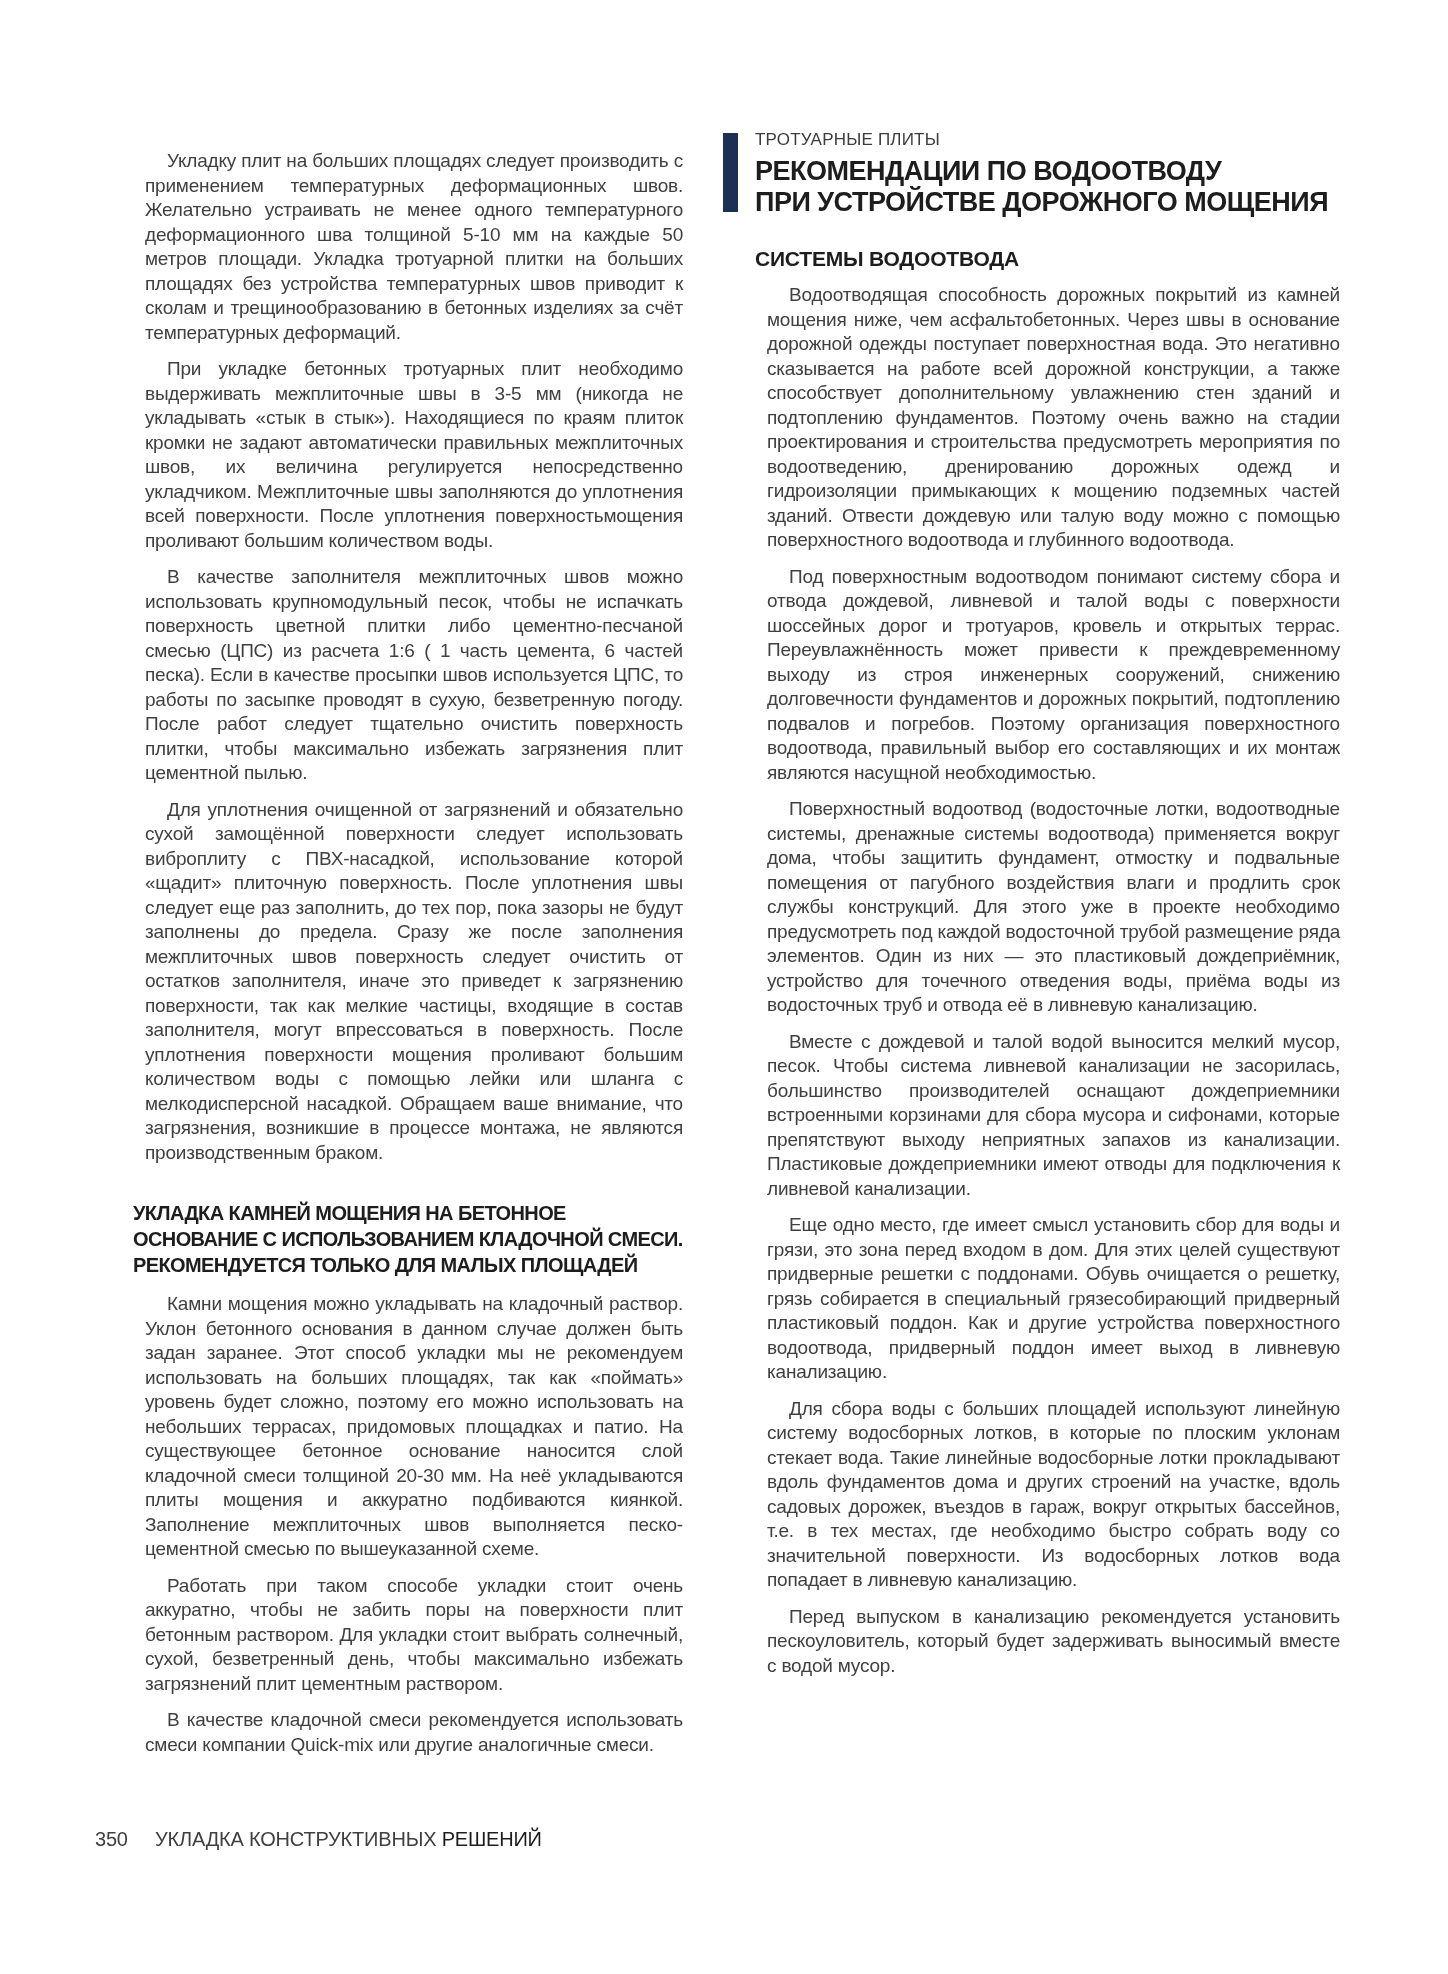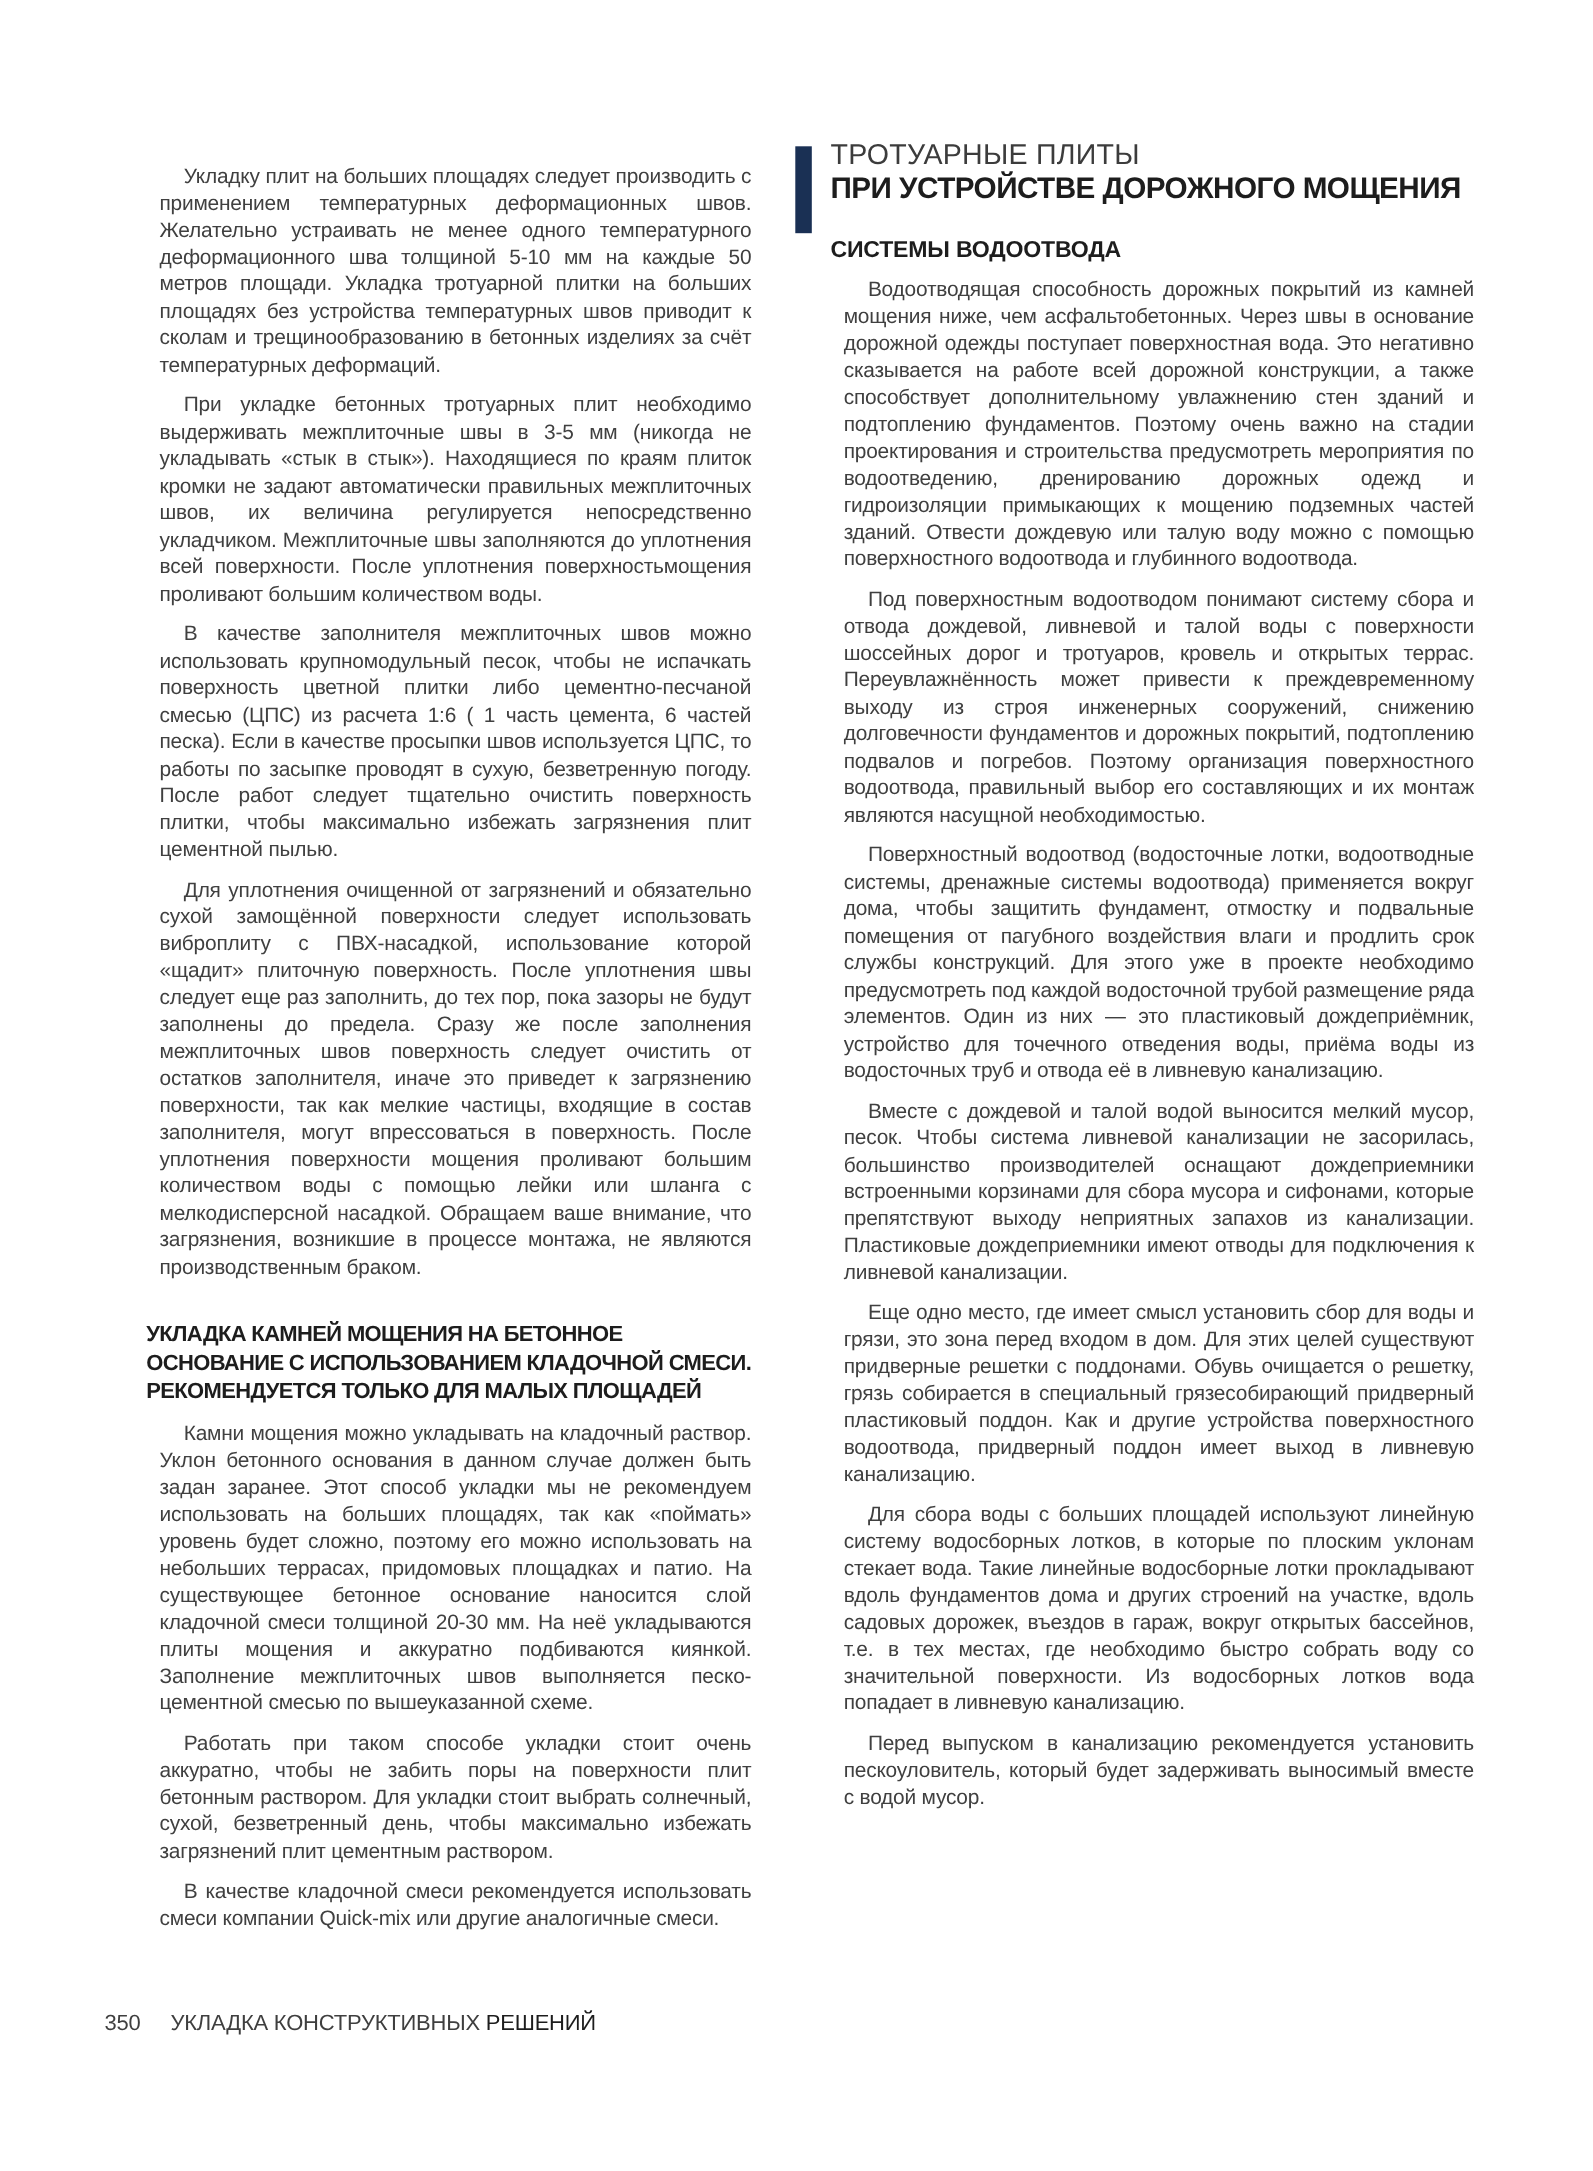--- a/index.html
+++ b/index.html
@@ -18,21 +18,21 @@
     margin:12px;
     font-size:19px;
     line-height:24.5px;
     color:#404040;
     text-align:justify;
     text-indent:22px;
     letter-spacing:-0.2px;
   }
 
   .kicker {
-    font-size:26px;
+    font-size:17px;
     line-height:26px;
     color:#3c3c3c;
     letter-spacing:0.2px;
   }
   h1.title {
     margin:3px 0 0 0;
     font-size:27px;
     line-height:31px;
     font-weight:bold;
     color:#1d1d1d;
@@ -96,20 +96,21 @@
 
     <p class="body">Камни мощения можно укладывать на кладочный раствор. Уклон бетонного основания в данном случае должен быть задан заранее. Этот способ укладки мы не рекомендуем использовать на больших площадях, так как «поймать» уровень будет сложно, поэтому его можно использовать на небольших террасах, придомовых площадках и патио. На существующее бетонное основание наносится слой кладочной смеси толщиной 20-30 мм. На неё укладываются плиты мощения и аккуратно подбиваются киянкой. Заполнение межплиточных швов выполняется песко-цементной смесью по вышеуказанной схеме.</p>
     <p class="body">Работать при таком способе укладки стоит очень аккуратно, чтобы не забить поры на поверхности плит бетонным раствором. Для укладки стоит выбрать солнечный, сухой, безветренный день, чтобы максимально избежать загрязнений плит цементным раствором.</p>
     <p class="body">В качестве кладочной смеси рекомендуется использовать смеси компании Quick-mix или другие аналогичные смеси.</p>
   </section>
 
   <section class="col col-right">
     <div class="kicker">ТРОТУАРНЫЕ ПЛИТЫ</div>
 
     <h1 class="title">
+      <span class="line">РЕКОМЕНДАЦИИ ПО ВОДООТВОДУ</span>
       <span class="line">ПРИ УСТРОЙСТВЕ ДОРОЖНОГО МОЩЕНИЯ</span>
     </h1>
 
     <h2 class="subhead">СИСТЕМЫ ВОДООТВОДА</h2>
 
     <p class="body">Водоотводящая способность дорожных покрытий из камней мощения ниже, чем асфальтобетонных. Через швы в основание дорожной одежды поступает поверхностная вода. Это негативно сказывается на работе всей дорожной конструкции, а также способствует дополнительному увлажнению стен зданий и подтоплению фундаментов. Поэтому очень важно на стадии проектирования и строительства предусмотреть мероприятия по водоотведению, дренированию дорожных одежд и гидроизоляции примыкающих к мощению подземных частей зданий. Отвести дождевую или талую воду можно с помощью поверхностного водоотвода и глубинного водоотвода.</p>
     <p class="body">Под поверхностным водоотводом понимают систему сбора и отвода дождевой, ливневой и талой воды с поверхности шоссейных дорог и тротуаров, кровель и открытых террас. Переувлажнённость может привести к преждевременному выходу из строя инженерных сооружений, снижению долговечности фундаментов и дорожных покрытий, подтоплению подвалов и погребов. Поэтому организация поверхностного водоотвода, правильный выбор его составляющих и их монтаж являются насущной необходимостью.</p>
     <p class="body">Поверхностный водоотвод (водосточные лотки, водоотводные системы, дренажные системы водоотвода) применяется вокруг дома, чтобы защитить фундамент, отмостку и подвальные помещения от пагубного воздействия влаги и продлить срок службы конструкций. Для этого уже в проекте необходимо предусмотреть под каждой водосточной трубой размещение ряда элементов. Один из них — это пластиковый дождеприёмник, устройство для точечного отведения воды, приёма воды из водосточных труб и отвода её в ливневую канализацию.</p>
     <p class="body">Вместе с дождевой и талой водой выносится мелкий мусор, песок. Чтобы система ливневой канализации не засорилась, большинство производителей оснащают дождеприемники встроенными корзинами для сбора мусора и сифонами, которые препятствуют выходу неприятных запахов из канализации. Пластиковые дождеприемники имеют отводы для подключения к ливневой канализации.</p>
     <p class="body">Еще одно место, где имеет смысл установить сбор для воды и грязи, это зона перед входом в дом. Для этих целей существуют придверные решетки с поддонами. Обувь очищается о решетку, грязь собирается в специальный грязесобирающий придверный пластиковый поддон. Как и другие устройства поверхностного водоотвода, придверный поддон имеет выход в ливневую канализацию.</p>

